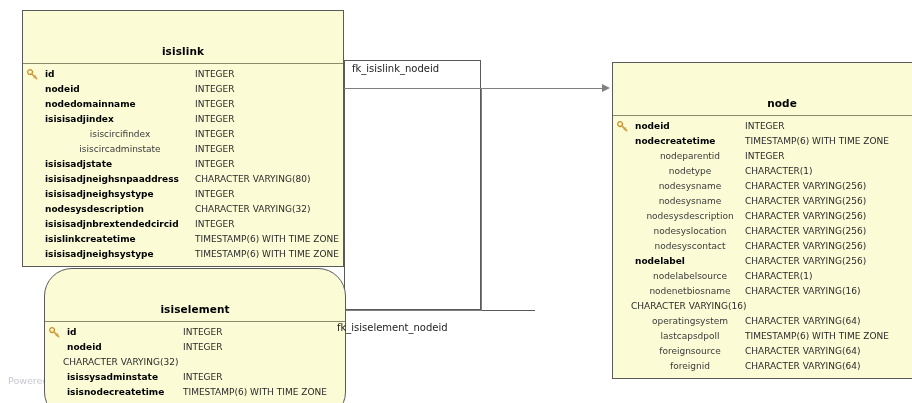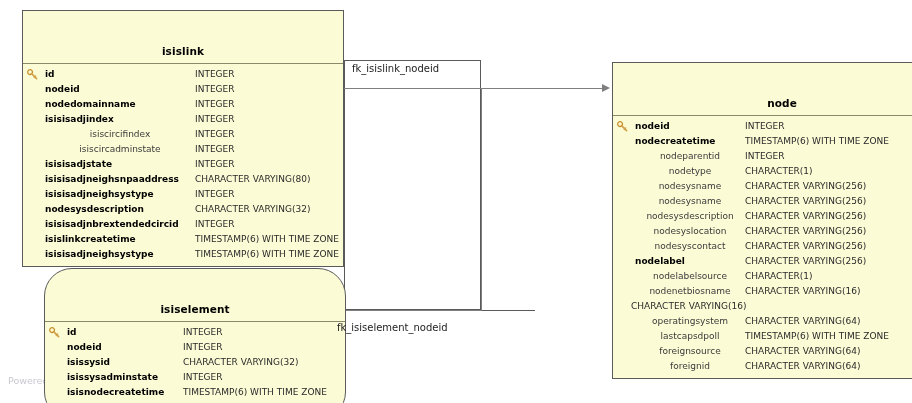--- a/index.html
+++ b/index.html
@@ -236,21 +236,20 @@
         <span class="fname pk">id</span>
         <span class="ftype">INTEGER</span>
       </div>
       <div class="field-row">
         <span class="key-cell"></span>
         <span class="fname req">nodeid</span>
         <span class="ftype">INTEGER</span>
       </div>
       <div class="field-row">
         <span class="key-cell"></span>
-        <span class="fname req">isissysid</span>
         <span class="ftype">CHARACTER VARYING(32)</span>
       </div>
       <div class="field-row">
         <span class="key-cell"></span>
         <span class="fname req">isissysadminstate</span>
         <span class="ftype">INTEGER</span>
       </div>
       <div class="field-row">
         <span class="key-cell"></span>
         <span class="fname req">isisnodecreatetime</span>

